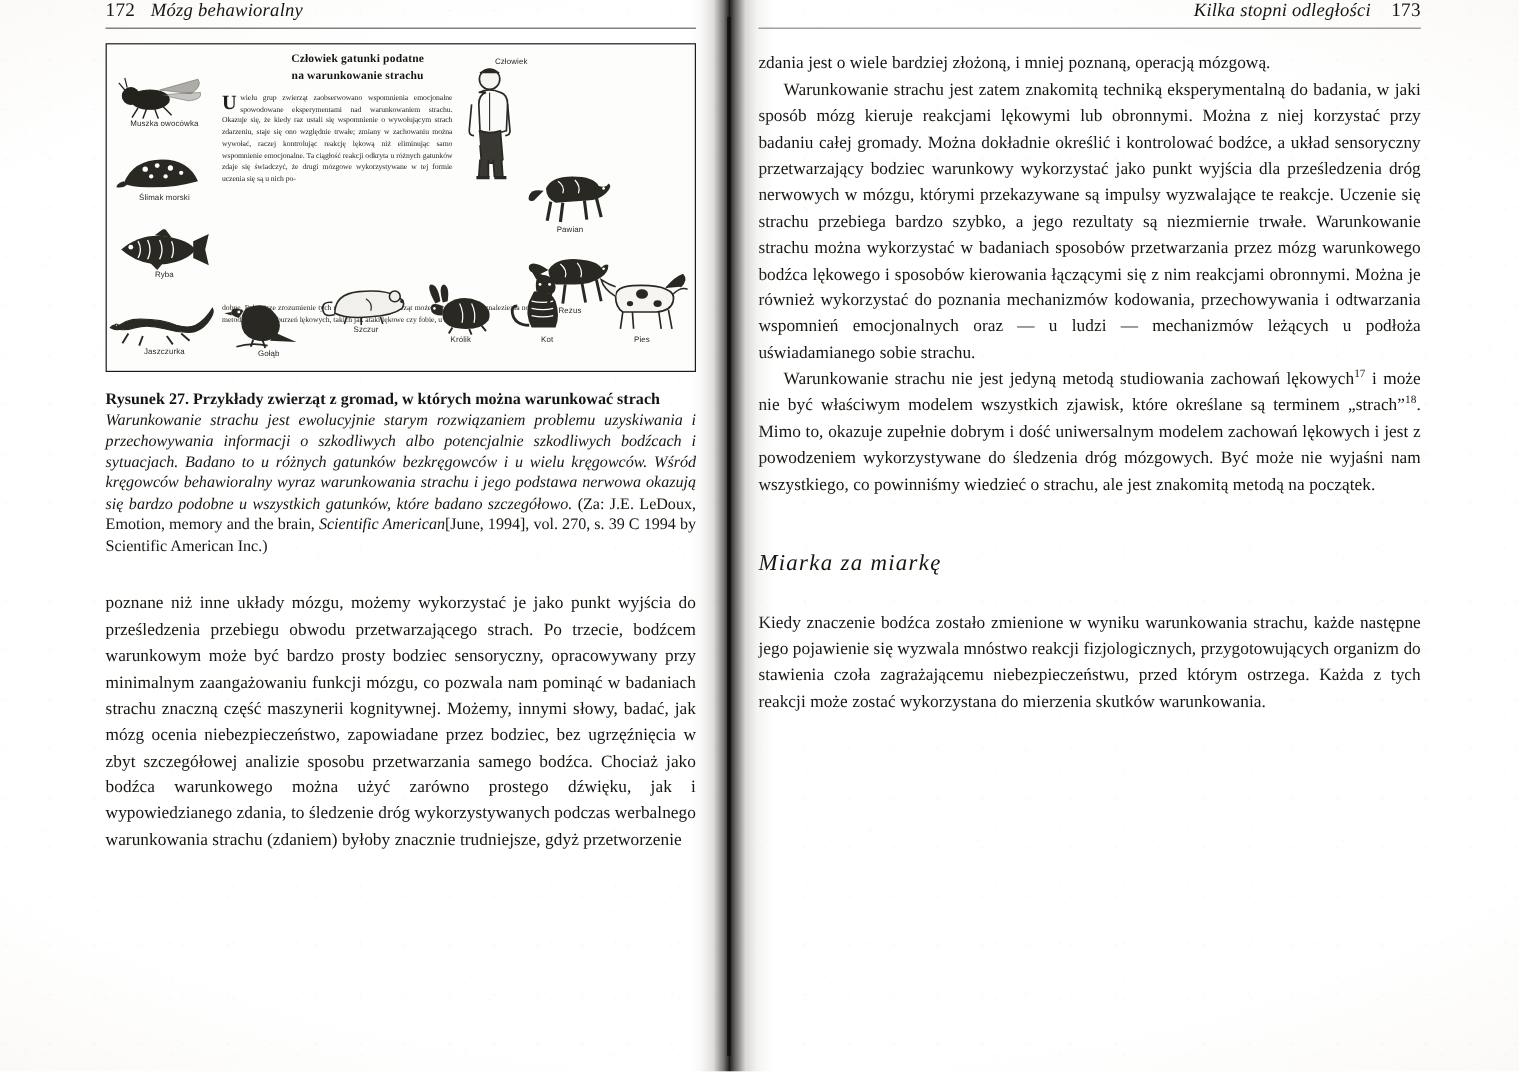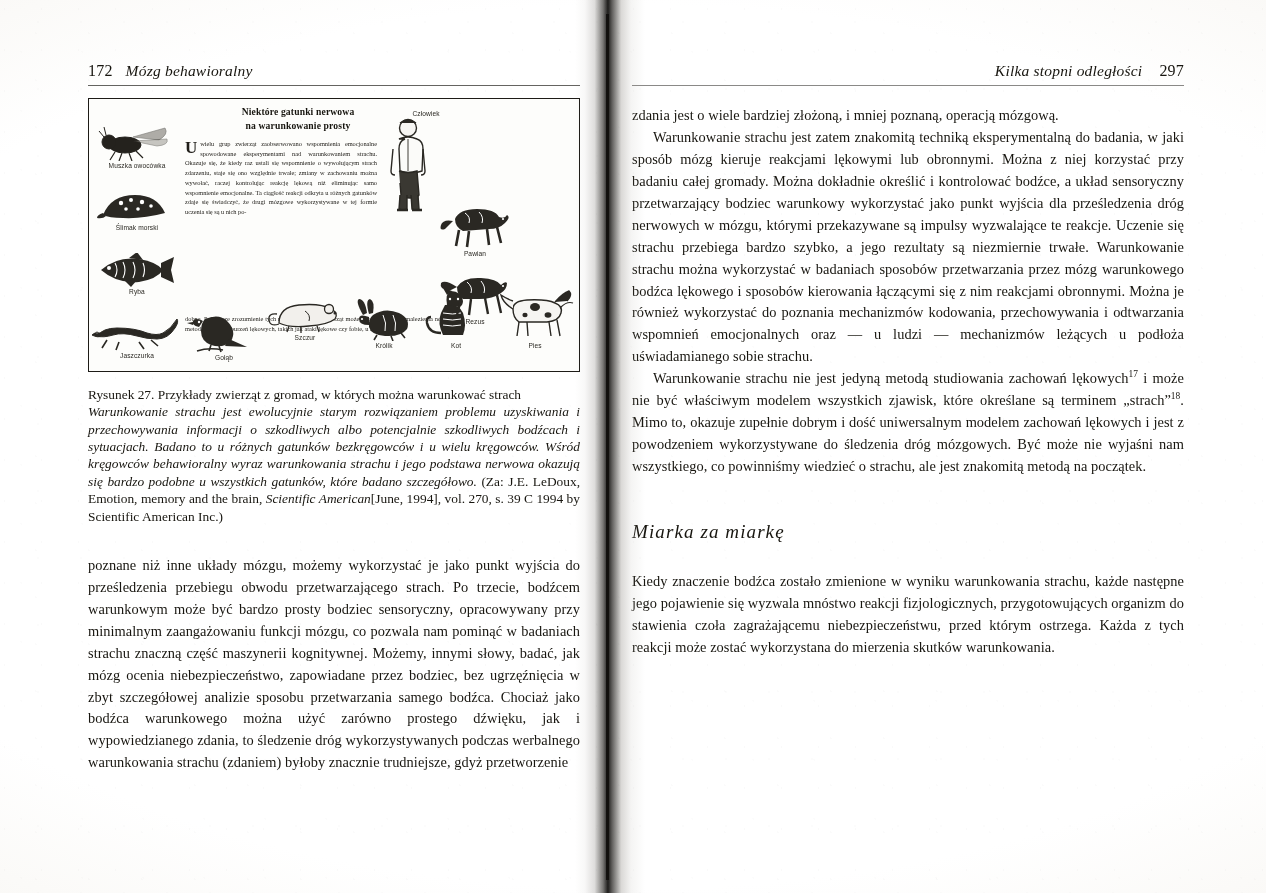--- a/index.html
+++ b/index.html
@@ -48,21 +48,20 @@
     background:#100f0d;opacity:.92;pointer-events:none;
   }
   
   .col{position:absolute;top:0;}
   .col-left{left:88px;width:492px;}
   .col-right{left:632px;width:552px;}
 
   .running-head{
     display:flex;align-items:baseline;
     font-size:15.5px;
-    padding-top:62px;
     letter-spacing:.2px;
   }
   .rh-left .folio{margin-right:13px;}
   .rh-right{justify-content:flex-end;}
   .rh-right .folio{margin-left:17px;}
   .folio{font-style:normal;font-size:16px;}
   .rh-title{font-style:italic;}
   .rule{
     height:1px;background:#2a2824;opacity:.72;margin-top:5px;
   }
@@ -114,21 +113,21 @@
     font-family:"Liberation Sans",sans-serif;
     margin-top:1px;
   }
   .animal .art{
     display:block;margin:0 auto;
   }
   .art svg{display:block;}
 
   
   .cap{margin-top:14px;font-size:13.4px;line-height:1.295;}
-  .cap-title{font-weight:normal;text-align:justify;}
+  .cap-title{font-weight:bold;text-align:justify;}
   .cap-ital{font-style:italic;text-align:justify;}
   .cap-roman{text-align:justify;}
 
   
   .body-text{
     font-size:14.4px;
     line-height:1.523;
     text-align:justify;
     letter-spacing:.05px;
   }
@@ -153,22 +152,22 @@
 
     <div class="running-head rh-left">
       <span class="folio">172</span>
       <span class="rh-title">Mózg behawioralny</span>
     </div>
     <div class="rule"></div>
 
     <div class="figure">
 
       <div class="fig-title">
-        <span>Niektóre gatunki nerwowa</span>
-        <span>na warunkowanie prosty</span>
+        <span>Człowiek gatunki podatne</span>
+        <span>na warunkowanie strachu</span>
       </div>
 
       <div class="fig-body">
         <span class="dropcap">U</span><span>wielu grup zwierząt zaobserwowano wspomnienia emocjonalne spowodowane eksperymentami nad warunkowaniem strachu. Okazuje się, że kiedy raz ustali się wspomnienie o wywołującym strach zdarzeniu, staje się ono względnie trwałe; zmiany w zachowaniu można wywołać, raczej kontrolując reakcję lękową niż eliminując samo wspomnienie emocjonalne. Ta ciągłość reakcji odkryta u różnych gatunków zdaje się świadczyć, że drugi mózgowe wykorzystywane w tej formie uczenia się są u nich po-</span>
       </div>
       <div class="fig-body2">dobne. Pełniejsze zrozumienie tych mechanizmów u zwierząt może doprowadzić do znalezienia nowych metod leczenia zaburzeń lękowych, takich jak ataki lękowe czy fobie, u ludzi.</div>
 
       <div class="animal" style="left:6px;top:26px;width:84px;">
         <span class="art">
           <svg width="78" height="36" viewBox="0 0 78 36">
@@ -380,21 +379,21 @@
 
     <div class="body-text">
       <p>poznane niż inne układy mózgu, możemy wykorzystać je jako punkt wyjścia do prześledzenia przebiegu obwodu przetwarzającego strach. Po trzecie, bodźcem warunkowym może być bardzo prosty bodziec sensoryczny, opracowywany przy minimalnym zaangażowaniu funkcji mózgu, co pozwala nam pominąć w badaniach strachu znaczną część maszynerii kognitywnej. Możemy, innymi słowy, badać, jak mózg ocenia niebezpieczeństwo, zapowiadane przez bodziec, bez ugrzęźnięcia w zbyt szczegółowej analizie sposobu przetwarzania samego bodźca. Chociaż jako bodźca warunkowego można użyć zarówno prostego dźwięku, jak i wypowiedzianego zdania, to śledzenie dróg wykorzystywanych podczas werbalnego warunkowania strachu (zdaniem) byłoby znacznie trudniejsze, gdyż przetworzenie</p>
     </div>
   </div>
 
   <div class="col col-right">
 
     <div class="running-head rh-right">
       <span class="rh-title">Kilka stopni odległości</span>
-      <span class="folio">297</span>
+      <span class="folio">173</span>
     </div>
     <div class="rule dim"></div>
 
     <div class="body-text">
       <p>zdania jest o wiele bardziej złożoną, i mniej poznaną, operacją mózgową.</p>
       <p class="ind">Warunkowanie strachu jest zatem znakomitą techniką eksperymentalną do badania, w jaki sposób mózg kieruje reakcjami lękowymi lub obronnymi. Można z niej korzystać przy badaniu całej gromady. Można dokładnie określić i kontrolować bodźce, a układ sensoryczny przetwarzający bodziec warunkowy wykorzystać jako punkt wyjścia dla prześledzenia dróg nerwowych w mózgu, którymi przekazywane są impulsy wyzwalające te reakcje. Uczenie się strachu przebiega bardzo szybko, a jego rezultaty są niezmiernie trwałe. Warunkowanie strachu można wykorzystać w badaniach sposobów przetwarzania przez mózg warunkowego bodźca lękowego i sposobów kierowania łączącymi się z nim reakcjami obronnymi. Można je również wykorzystać do poznania mechanizmów kodowania, przechowywania i odtwarzania wspomnień emocjonalnych oraz — u ludzi — mechanizmów leżących u podłoża uświadamianego sobie strachu.</p>
       <p class="ind"><span>Warunkowanie strachu nie jest jedyną metodą studiowania zachowań lękowych</span><sup>17</sup><span> i może nie być właściwym modelem wszystkich zjawisk, które określane są terminem „strach”</span><sup>18</sup><span>. Mimo to, okazuje zupełnie dobrym i dość uniwersalnym modelem zachowań lękowych i jest z powodzeniem wykorzystywane do śledzenia dróg mózgowych. Być może nie wyjaśni nam wszystkiego, co powinniśmy wiedzieć o strachu, ale jest znakomitą metodą na początek.</span></p>
 
       <div class="sec-head">Miarka za miarkę</div>
 

